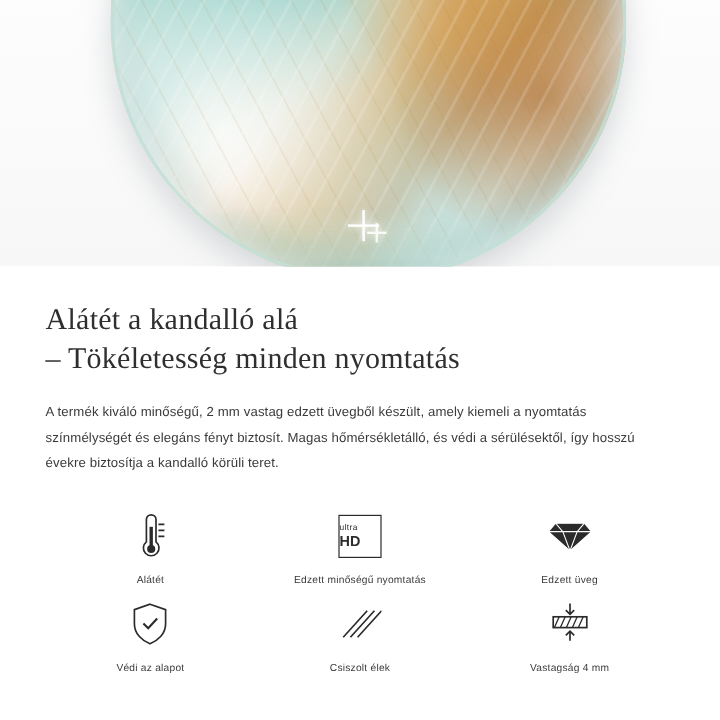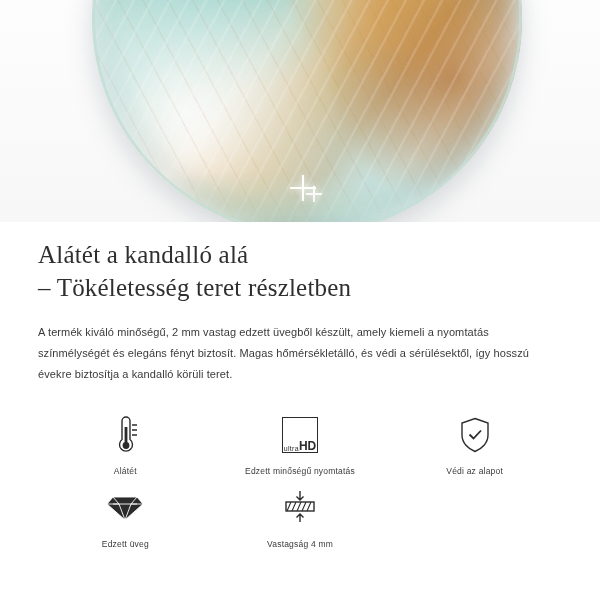--- a/index.html
+++ b/index.html
@@ -106,21 +106,21 @@
     margin-top: -0.8px;
   }
   .sparkle-1 { left: 290px; top: 175px; }
   .sparkle-2 { left: 306px; top: 186px; width: 16px; height: 16px; opacity: 0.9; }
 
   
   .content {
     padding: 0 38px;
   }
   .headline {
-    margin: 16px 0 0 0;
+    margin: 28px 0 0 0;
     font-family: "Liberation Serif", serif;
     font-size: 25px;
     line-height: 33px;
     font-weight: 400;
     color: #2f2f2f;
     letter-spacing: 0.2px;
   }
   .headline .line2 {
     display: block;
   }
@@ -158,22 +158,22 @@
     font-size: 8.5px;
     color: #3a3a3a;
     text-align: center;
     letter-spacing: 0.2px;
   }
   .hd-box {
     width: 34px;
     height: 34px;
     border: 1.4px solid #2b2b2b;
     display: flex;
-    flex-direction: row;
-    align-items: flex-end;
+    flex-direction: column;
+    align-items: flex-start;
     justify-content: center;
     line-height: 1;
   }
   .hd-box .hd-top {
     font-size: 7px;
     letter-spacing: 0.3px;
     color: #2b2b2b;
   }
   .hd-box .hd-bottom {
     font-size: 12px;
@@ -195,21 +195,21 @@
       <div class="board-rim"></div>
     </div>
     <div class="sparkle sparkle-1"></div>
     <div class="sparkle sparkle-2"></div>
   </div>
 
   <div class="content">
 
     <h1 class="headline">
       <span>Alátét a kandalló alá</span>
-      <span class="line2">– Tökéletesség teret részletben</span>
+      <span class="line2">– Tökéletesség minden nyomtatás</span>
     </h1>
 
     <p class="paragraph">A termék kiváló minőségű, 2 mm vastag edzett üvegből készült, amely kiemeli a nyomtatás színmélységét és elegáns fényt biztosít. Magas hőmérsékletálló, és védi a sérülésektől, így hosszú évekre biztosítja a kandalló körüli teret.</p>
 
     <div class="features">
 
       <div class="feature">
         <div class="feature-icon">
           <svg width="34" height="40" viewBox="0 0 34 40" fill="none" stroke="#2b2b2b" stroke-width="1.4">
             <path d="M14 6a4 4 0 0 1 8 0v18.5a6.5 6.5 0 1 1-8 0V6z"></path>
@@ -226,38 +226,46 @@
           <div class="hd-box">
             <span class="hd-top">ultra</span>
             <span class="hd-bottom">HD</span>
           </div>
         </div>
         <div class="feature-label">Edzett minőségű nyomtatás</div>
       </div>
 
       <div class="feature">
         <div class="feature-icon">
+          <svg width="40" height="34" viewBox="0 0 40 34" fill="#2b2b2b" stroke="#ffffff" stroke-width="0.9">
+            <path d="M8 6h24l6 7-18 16L2 13 8 6z"></path>
+            <path d="M2 13h36M8 6l6 7-6 0M32 6l-6 7 6 0M14 13l6 16 6-16" fill="none" stroke="#ffffff" stroke-width="0.9"></path>
+          </svg>
+        </div>
+        <div class="feature-label">Edzett üveg</div>
+      </div>
+
+      <div class="feature">
+        <div class="feature-icon">
           <svg width="36" height="40" viewBox="0 0 36 40" fill="none" stroke="#2b2b2b" stroke-width="1.4">
             <path d="M18 3.5 31 8v12c0 8-6.2 13.8-13 16.5C11.2 33.8 5 28 5 20V8L18 3.5z"></path>
             <path d="M12.5 19.5l4 4 7.5-8" stroke-width="1.8"></path>
           </svg>
         </div>
         <div class="feature-label">Védi az alapot</div>
       </div>
 
       <div class="feature">
         <div class="feature-icon">
-          <svg width="40" height="34" viewBox="0 0 40 34" fill="#2b2b2b" stroke="#ffffff" stroke-width="0.9">
-            <path d="M8 6h24l6 7-18 16L2 13 8 6z"></path>
-            <path d="M2 13h36M8 6l6 7-6 0M32 6l-6 7 6 0M14 13l6 16 6-16" fill="none" stroke="#ffffff" stroke-width="0.9"></path>
-          </svg>
-        </div>
-        <div class="feature-label">Edzett üveg</div>
-      </div>
-
+          <svg width="36" height="34" viewBox="0 0 36 34" fill="none" stroke="#2b2b2b" stroke-width="1.4">
+            <path d="M4 28 24 6M10 28 30 6M16 28 36 6"></path>
+          </svg>
+        </div>
+        <div class="feature-label">Csiszolt élek</div>
+      </div>
 
       <div class="feature">
         <div class="feature-icon">
           <svg width="40" height="38" viewBox="0 0 40 38" fill="none" stroke="#2b2b2b" stroke-width="1.4">
             <path d="M20 2v8M16.5 7.5 20 11l3.5-3.5"></path>
             <rect x="6" y="13" width="28" height="9" fill="none"></rect>
             <path d="M7 22l4-9M12 22l4-9M17 22l4-9M22 22l4-9M27 22l4-9" stroke-width="1.1"></path>
             <path d="M20 33v-8M16.5 28.5 20 25l3.5 3.5"></path>
           </svg>
         </div>

